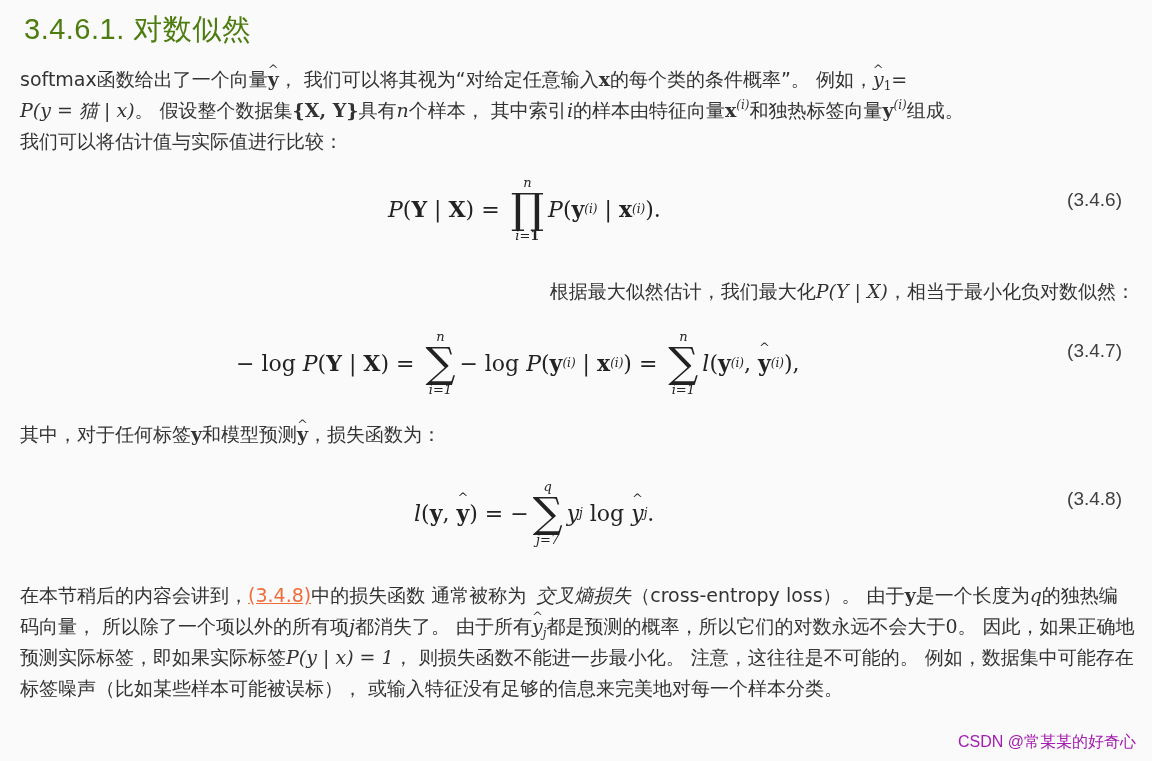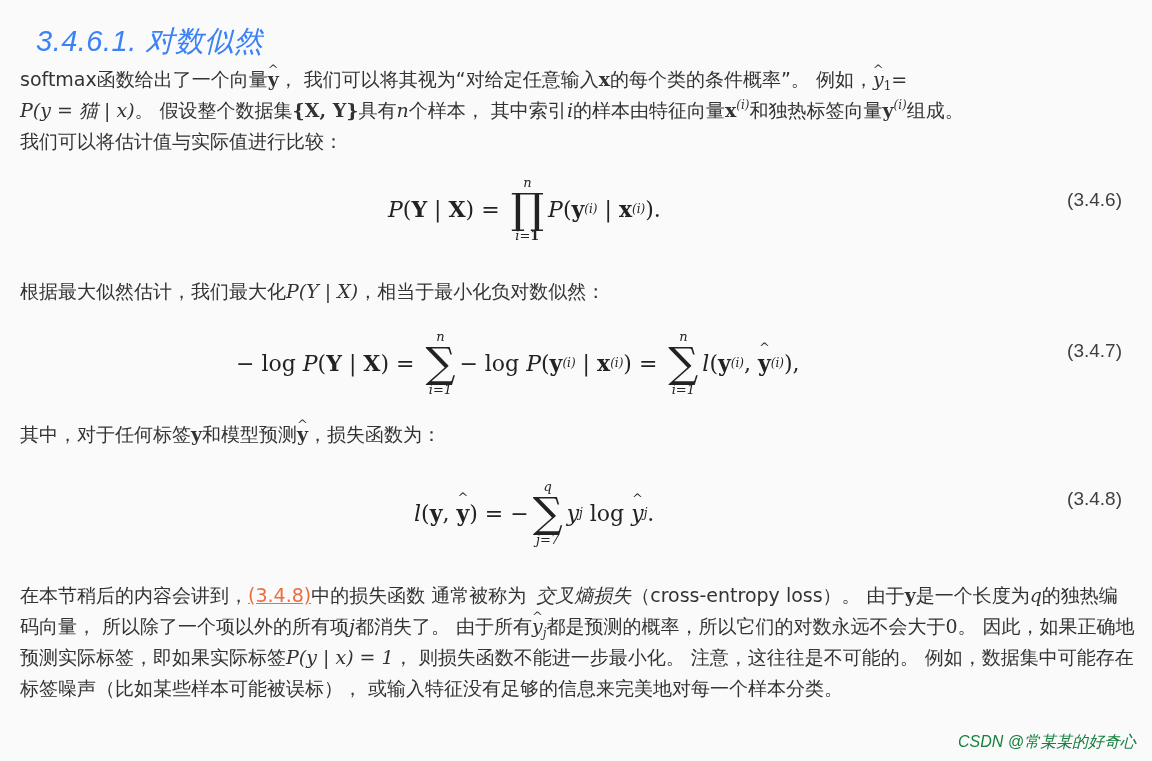--- a/index.html
+++ b/index.html
@@ -5,24 +5,23 @@
   html, body { margin: 0; padding: 0; }
   body {
     width: 1152px; height: 761px; overflow: hidden;
     background: #fafafa;
     color: #333333;
     font-family: "DejaVu Sans", "Liberation Sans", sans-serif;
     position: relative;
   }
   .title {
     position: absolute; left: 20px; top: 6px;
-    font-size: 29px; color: #3b82f6; font-weight: normal;
-    margin: 16px; letter-spacing: 0.5px;
+    font-size: 29px; color: #4d7c0f; font-weight: normal;
+    margin: 4px; letter-spacing: 0.5px;
     font-family: "Liberation Sans", "DejaVu Sans", sans-serif;
-    font-style: italic;
   }
   .para {
     position: absolute; left: 20px; width: 1115px;
     font-size: 19px; line-height: 31px; color: #333;
     margin: 0;
   }
   .m { font-family: "DejaVu Serif", "Liberation Serif", serif; }
   .mi { font-family: "DejaVu Serif", "Liberation Serif", serif; font-style: italic; }
   .mb { font-family: "DejaVu Serif", "Liberation Serif", serif; font-weight: bold; }
   sup.s { font-size: 12px; font-family: "DejaVu Serif", serif; font-style: italic; vertical-align: 8px; line-height: 0; }
@@ -48,23 +47,22 @@
   .eq-num {
     position: absolute; right: 30px; font-size: 19px; color: #404040;
     font-family: "Liberation Sans", "DejaVu Sans", sans-serif;
   }
   .link {
     color: #f06c3b; text-decoration: underline; cursor: pointer;
   }
   em.term { font-style: italic; margin-left: 10px; }
   .watermark {
     position: absolute; right: 16px; top: 732px;
-    font-size: 16px; color: #15803d;
+    font-size: 16px; color: #a21caf;
     font-family: "Liberation Sans", "DejaVu Sans", sans-serif;
-    font-style: italic;
   }
 </style>
 </head>
 <body>
 
 <h2 class="title">
   <span>3.4.6.1.</span>
   <span>对数似然</span>
 </h2>
 
@@ -88,21 +86,21 @@
       <b>y</b>
       <sup class="s">(i)</sup>
       <span>&nbsp;|&nbsp;</span>
       <b>x</b>
       <sup class="s">(i)</sup>
       <span>).</span>
   </div>
   <span class="eq-num" style="top:17px;">(3.4.6)</span>
 </div>
 
-<p class="para" style="top:276px;"><span>根据最大似然估计，我们最大化</span><span class="mi">P(Y | X)</span><span>，相当于最小化负对数似然：</span></p>
+<p class="para" style="top:276px;text-align:right;"><span>根据最大似然估计，我们最大化</span><span class="mi">P(Y | X)</span><span>，相当于最小化负对数似然：</span></p>
 
 <div class="equation" style="top:326px; height:80px;">
   <div class="eq-body" style="left:236px; top:4px;">
     <span>−&nbsp;log&nbsp;</span>
       <span class="mi">P</span>
       <span>(</span>
       <b>Y</b>
       <span>&nbsp;|&nbsp;</span>
       <b>X</b>
       <span>)&nbsp;=&nbsp;</span>

